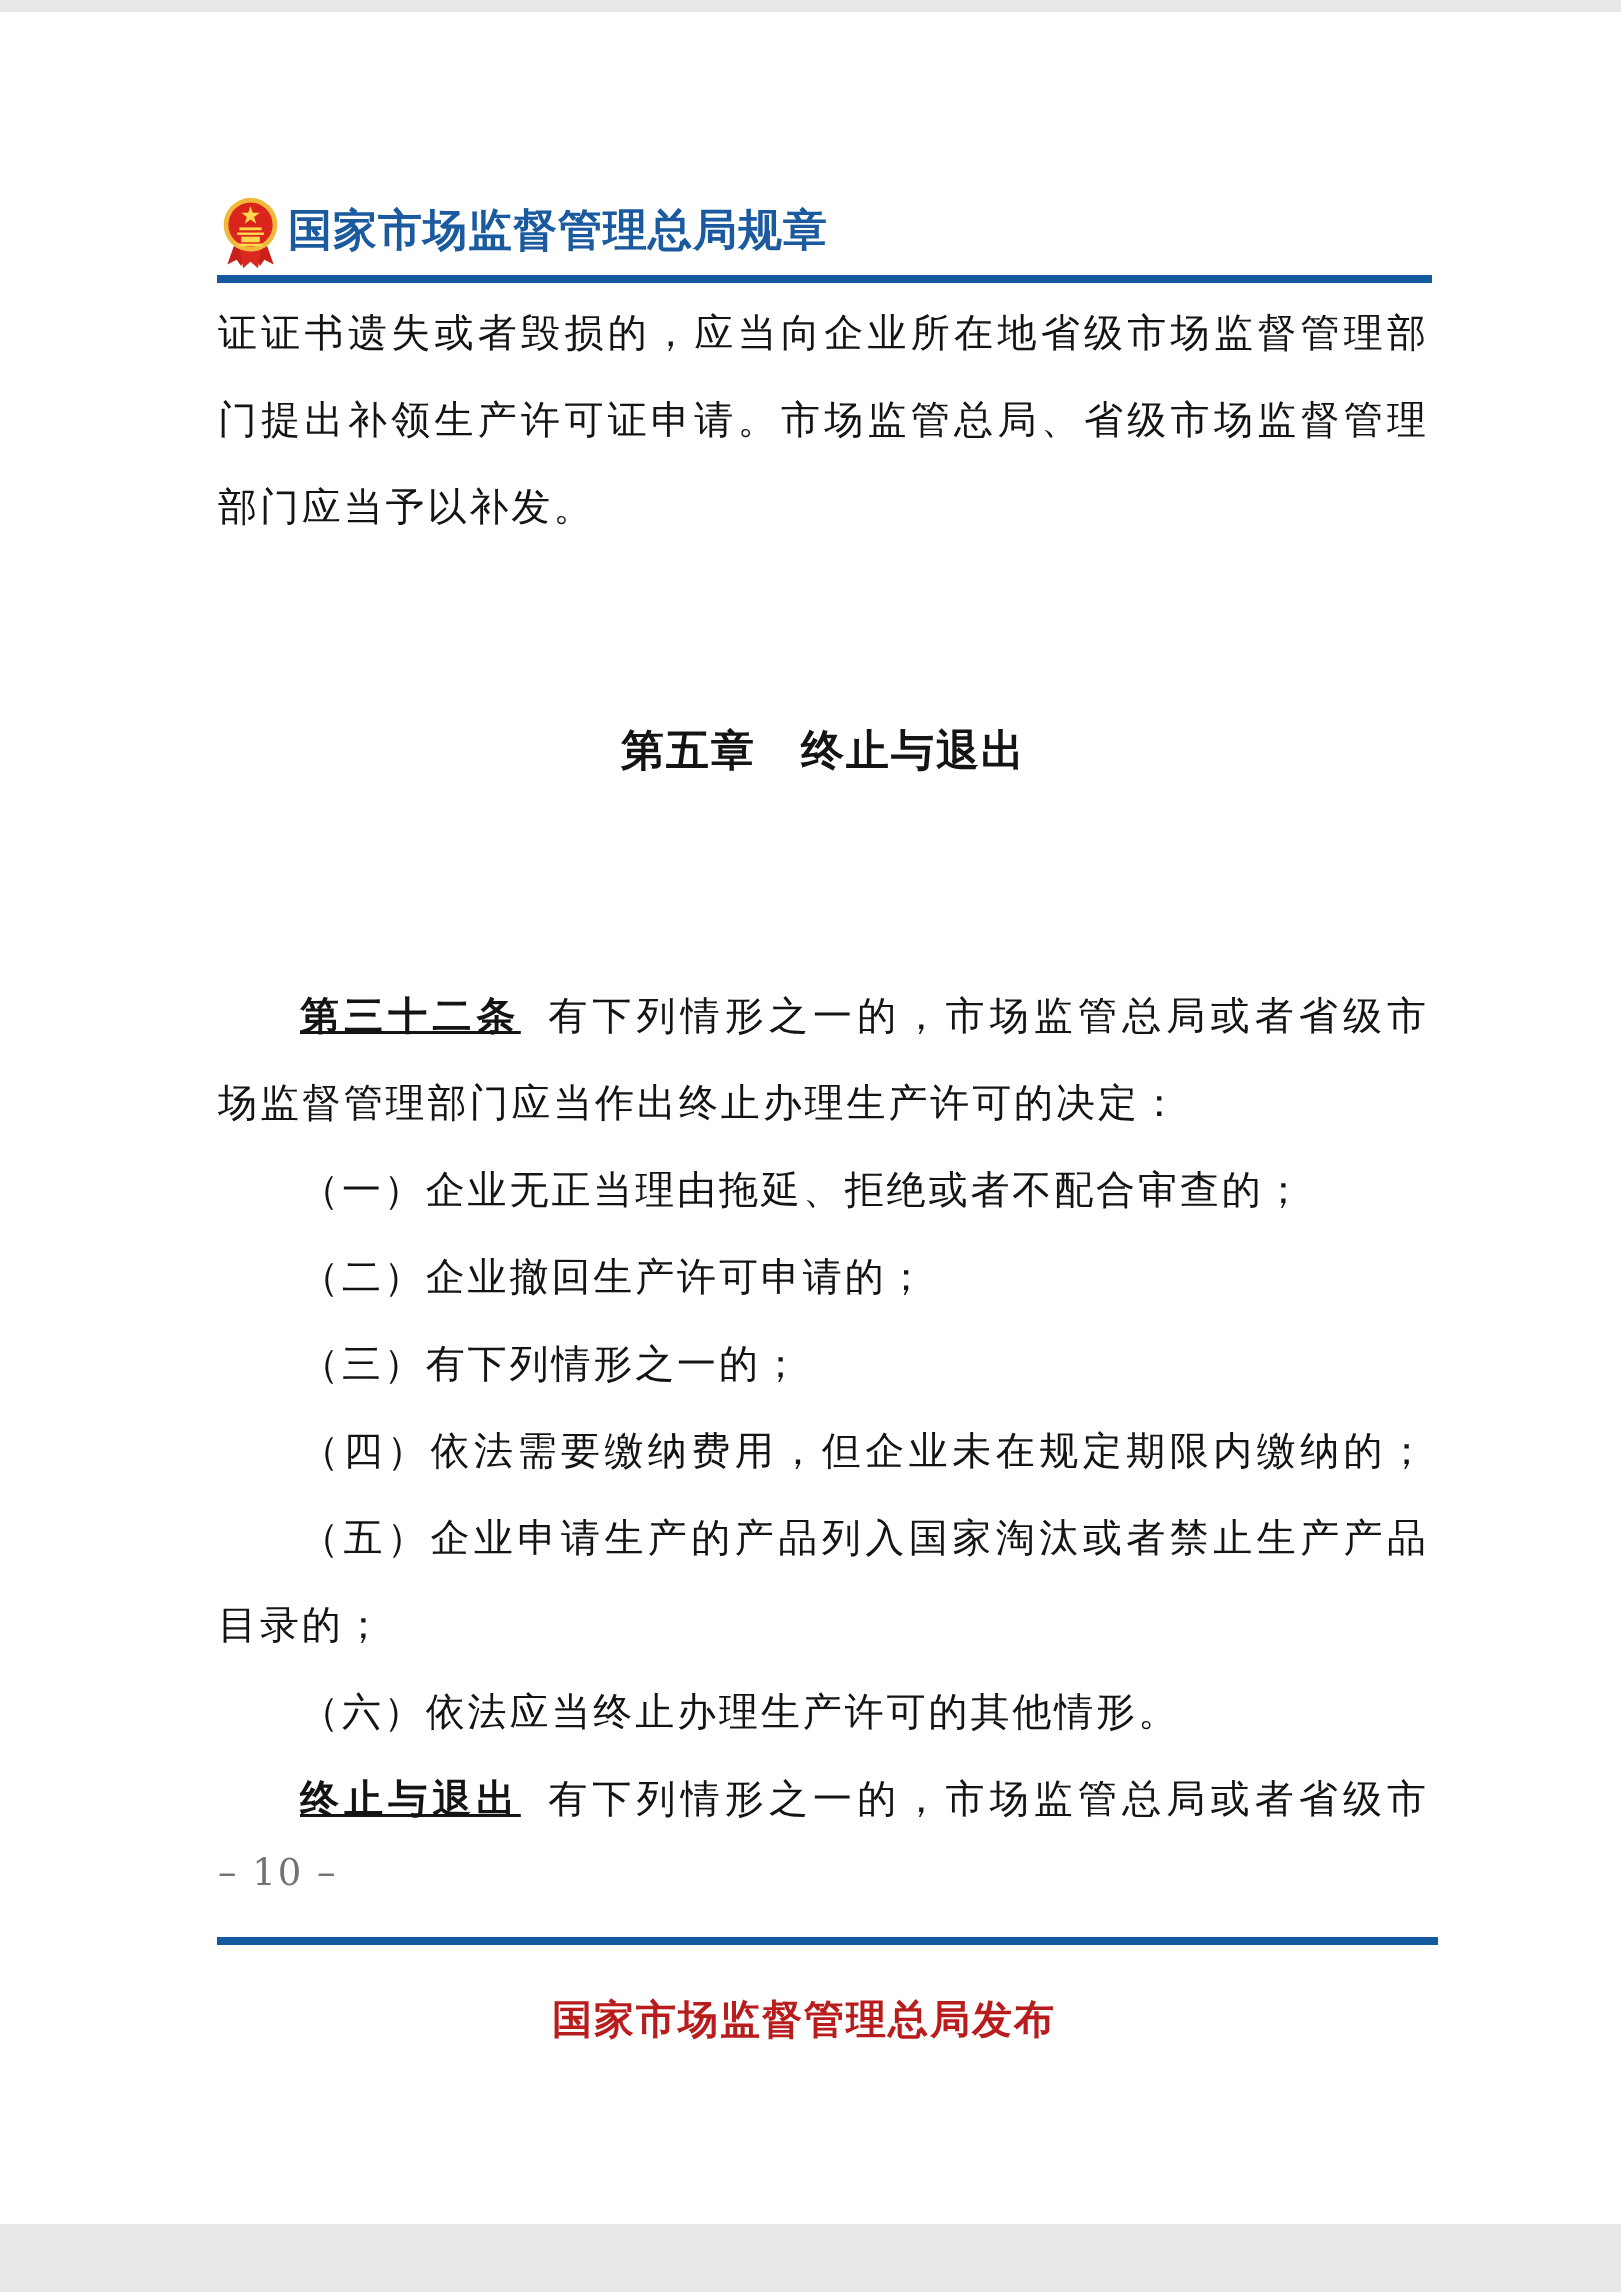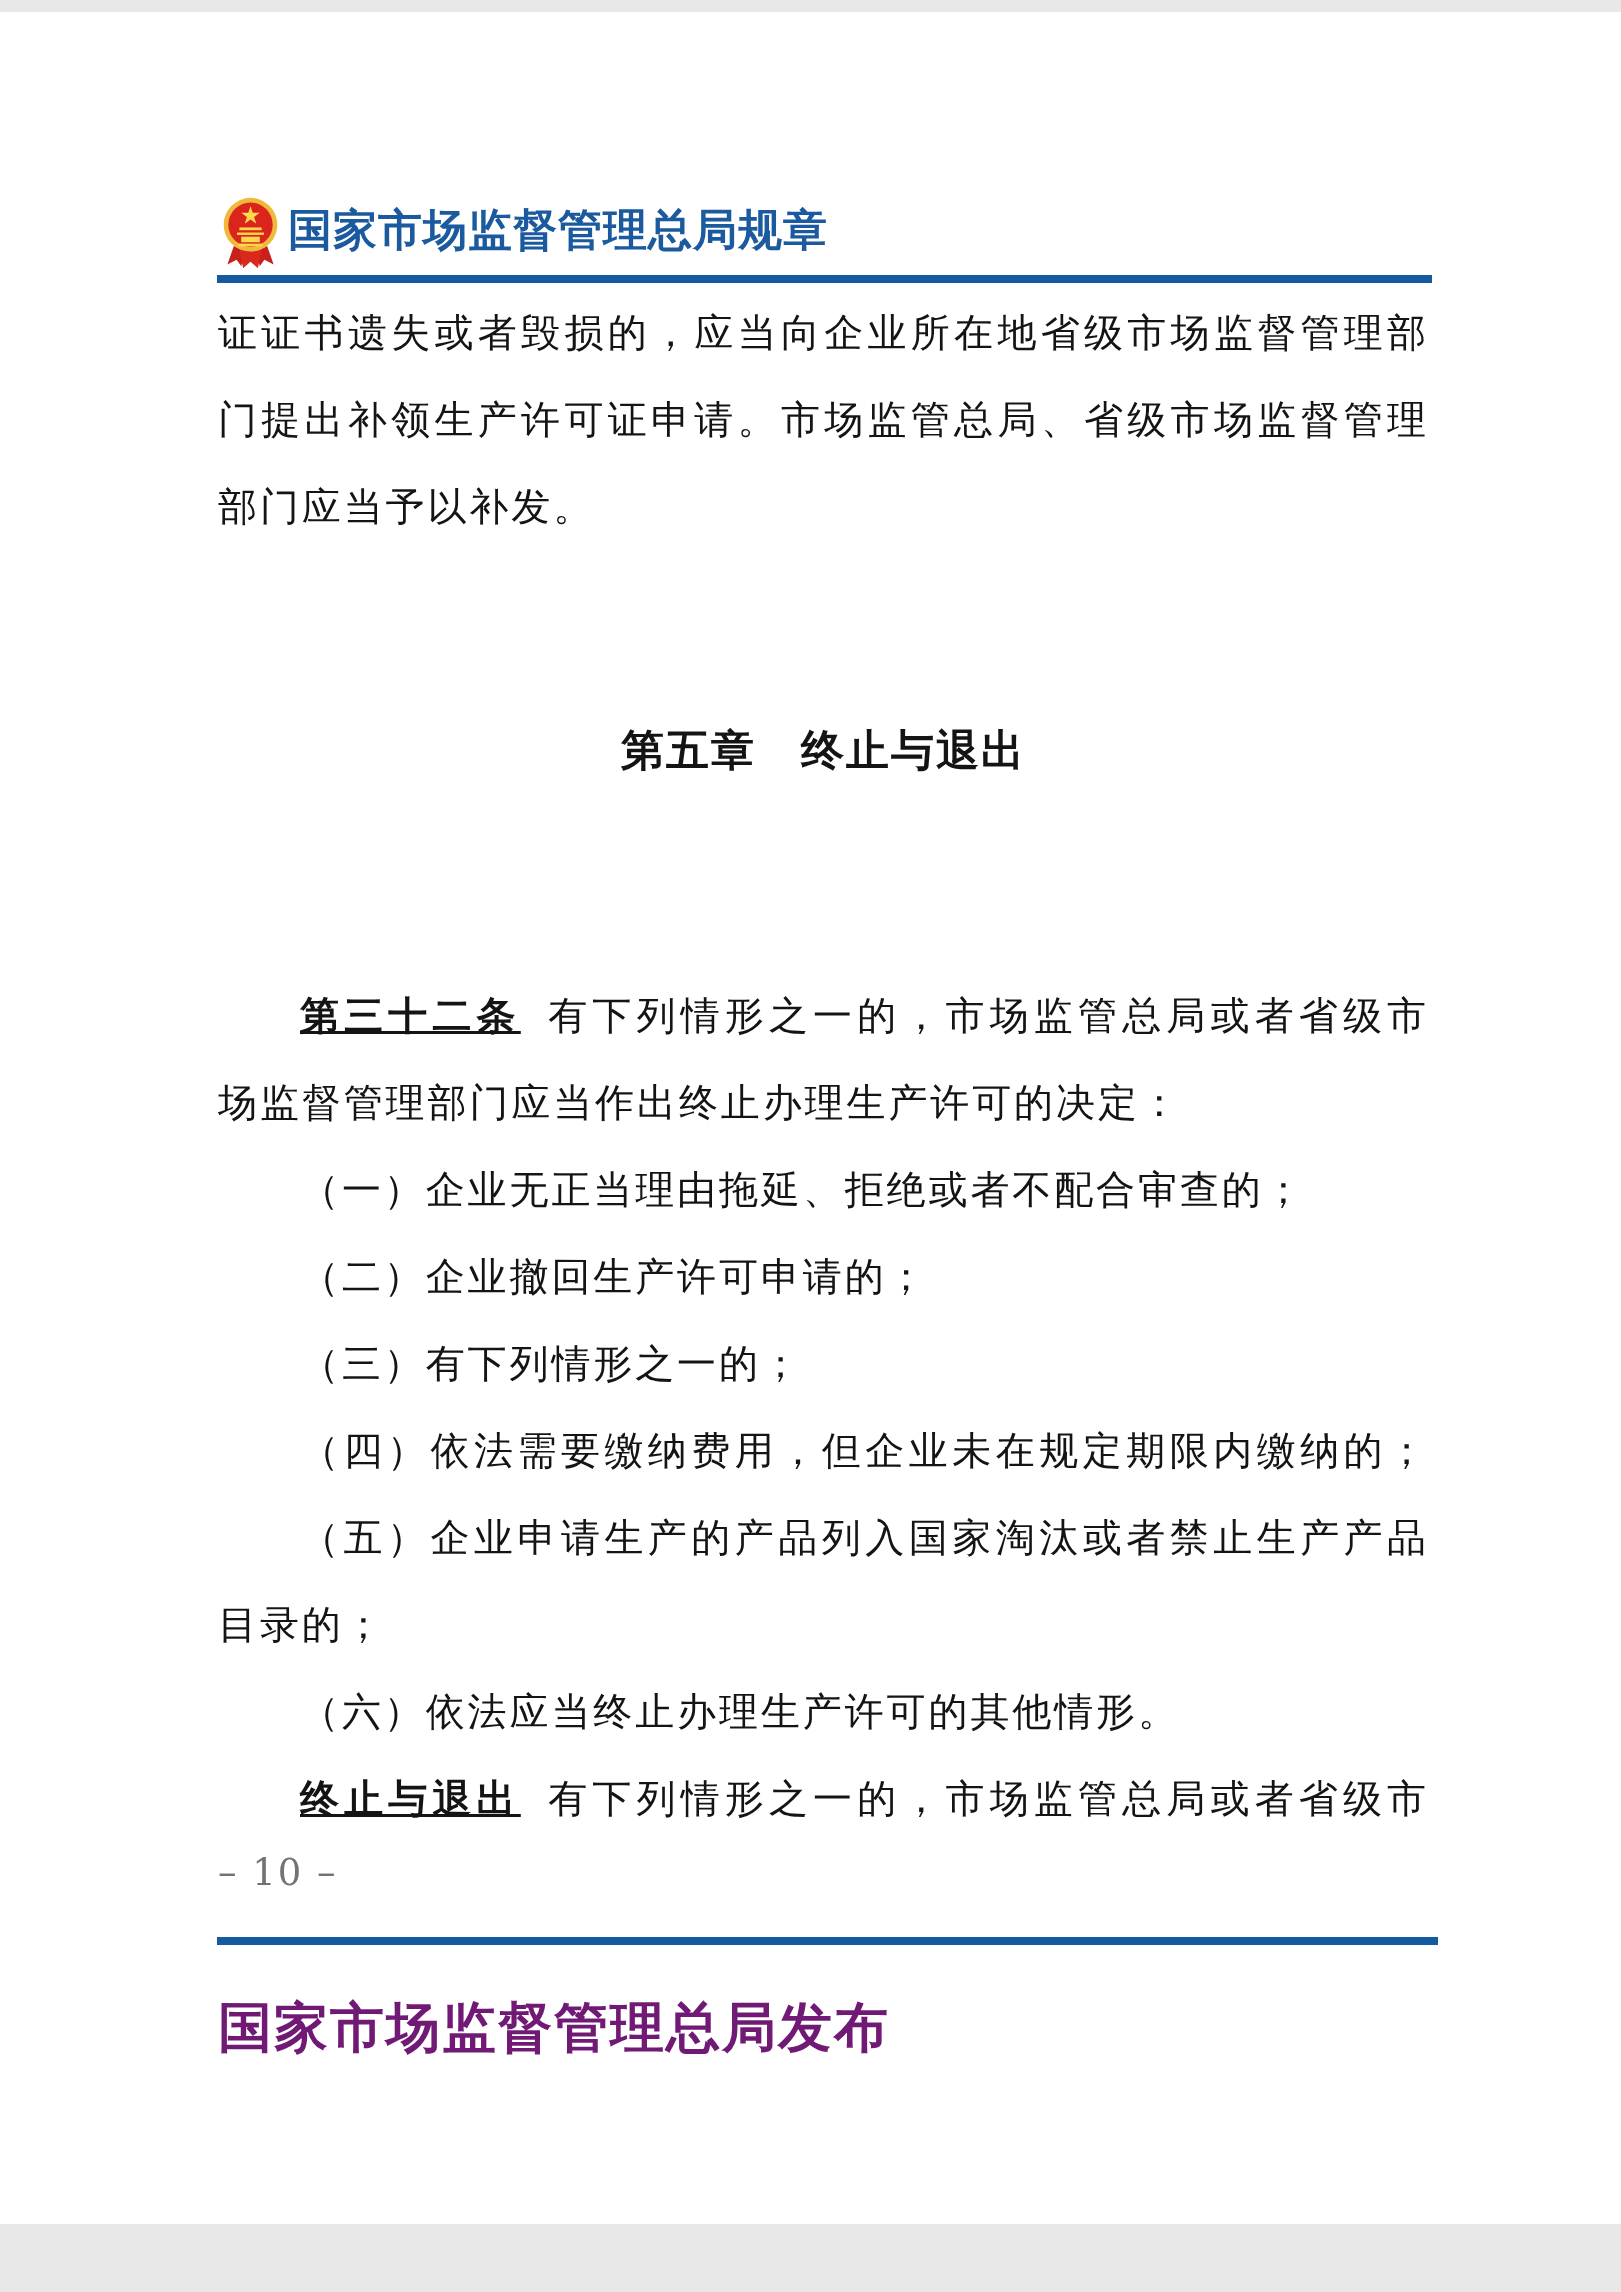--- a/index.html
+++ b/index.html
@@ -83,26 +83,26 @@
     font-size: 37px;
     color: #737373;
     font-family: "DejaVu Serif", "Liberation Serif", serif;
     letter-spacing: 2px;
   }
   .publisher {
     position: absolute;
     left: 218px;
     top: 1980px;
     width: 1211px;
-    text-align: left;
+    text-align: center;
     padding-right: 39px;
     box-sizing: border-box;
-    font-size: 54px;
+    font-size: 40px;
     font-weight: 700;
-    color: #701a75;
+    color: #b91c1c;
     letter-spacing: 2px;
   }
 </style>
 </head>
 <body>
 
 <div class="page">
 
   <span class="emblem">
     <svg viewBox="0 0 60 80" width="57" height="74" aria-hidden="true">

